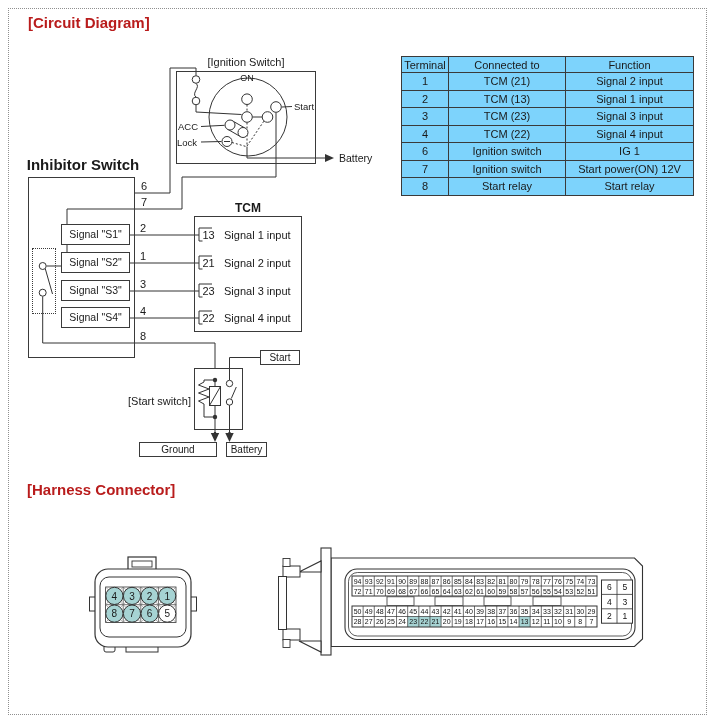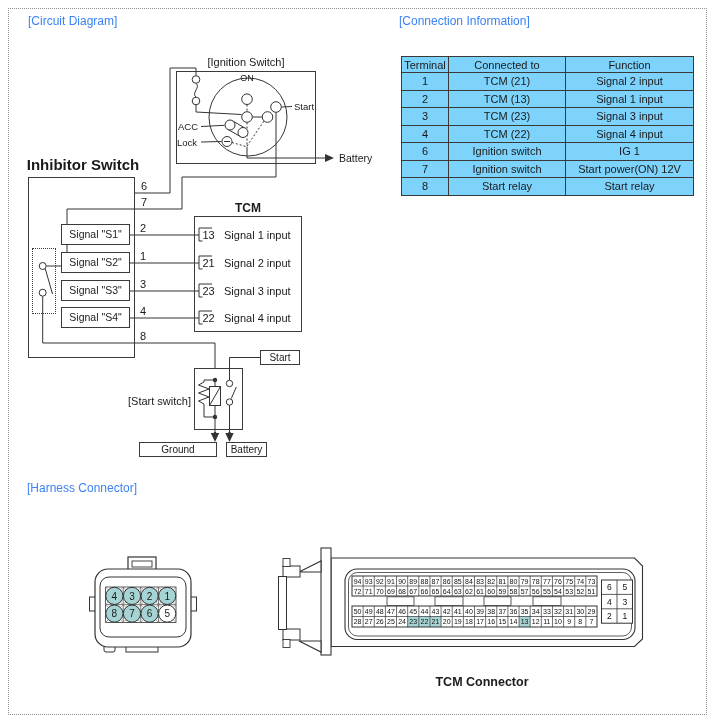--- a/index.html
+++ b/index.html
@@ -4,21 +4,21 @@
 <style>
   * { box-sizing: border-box; margin: 0; padding: 0; }
   html,body { background:#fff; }
   .page {
     position: relative; width: 721px; height: 724px; background: #fff;
     font-family: "Liberation Sans", sans-serif; color: #1a1a1a; overflow: hidden;
   }
   .abs { position: absolute; white-space: nowrap; }
   .frame { position: absolute; left: 8px; top: 8px; width: 699px; height: 707px;
            border: 1px dotted #8f8f8f; }
-  .sec-title { font-size: 12px; color: #3b82f6; }
+  .sec-title { font-size: 15px; color: #b91c1c; font-weight: bold; }
   .bold { font-weight: bold; }
   .obox { position: absolute; border: 1px solid #3a3a3a; background: transparent; }
   .wbox { position: absolute; border: 1px solid #3a3a3a; background: #fff; text-align: center; }
   .dashbox { position: absolute; border: 1px dotted #3a3a3a; }
   .small-lbl { font-size: 9.5px; }
   .wire-num { font-size: 11px; }
   .pin-num { font-size: 11px; }
   .term-lbl { font-size: 11px; }
   svg#art { position: absolute; left: 0; top: 0; z-index: 1;
             font-family: "Liberation Sans", sans-serif; }
@@ -321,21 +321,20 @@
       <line x1="601.5" y1="608.8" x2="632.5" y2="608.8" stroke="#333" stroke-width="0.8"></line>
       <text x="609.25" y="590.2" text-anchor="middle" font-size="8.5" fill="#111">6</text>
       <text x="624.75" y="590.2" text-anchor="middle" font-size="8.5" fill="#111">5</text>
       <text x="609.25" y="604.6" text-anchor="middle" font-size="8.5" fill="#111">4</text>
       <text x="624.75" y="604.6" text-anchor="middle" font-size="8.5" fill="#111">3</text>
       <text x="609.25" y="619" text-anchor="middle" font-size="8.5" fill="#111">2</text>
       <text x="624.75" y="619" text-anchor="middle" font-size="8.5" fill="#111">1</text>
     </svg>
 
   <div class="abs ovl sec-title" style="left:28px; top:14px;">[Circuit Diagram]</div>
-  <div class="abs ovl sec-title" style="left:399px; top:14px;">[Connection Information]</div>
   <div class="abs ovl sec-title" style="left:27px; top:481px;">[Harness Connector]</div>
 
   <div class="abs ovl" style="left:176px; top:56px; width:140px; text-align:center; font-size:11px;">[Ignition Switch]</div>
   <div class="obox ovl" style="left:176px; top:71px; width:140px; height:93px;"></div>
   <div class="abs ovl small-lbl" style="left:236px; top:73px; width:22px; text-align:center; font-size:9px;">ON</div>
   <div class="abs ovl small-lbl" style="left:294px; top:101px;">Start</div>
   <div class="abs ovl small-lbl" style="left:178px; top:121px;">ACC</div>
   <div class="abs ovl small-lbl" style="left:177px; top:137px;">Lock</div>
   <div class="abs ovl" style="left:339px; top:152px; font-size:10.5px;">Battery</div>
 
@@ -417,14 +416,13 @@
           <td>Start power(ON) 12V</td>
         </tr>
         <tr>
           <td>8</td>
           <td>Start relay</td>
           <td>Start relay</td>
         </tr>
       </tbody>
   </table>
 
-  <div class="abs ovl bold" style="left:372px; top:675px; width:220px; text-align:center; font-size:12.5px;">TCM Connector</div>
 </div>
 
 </body></html>

